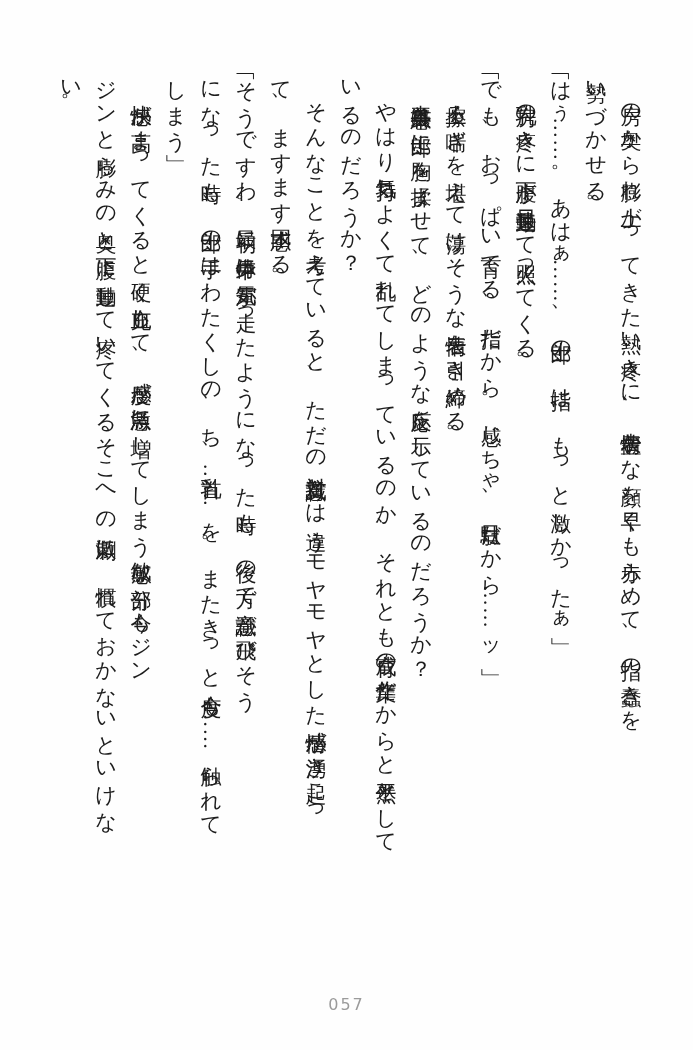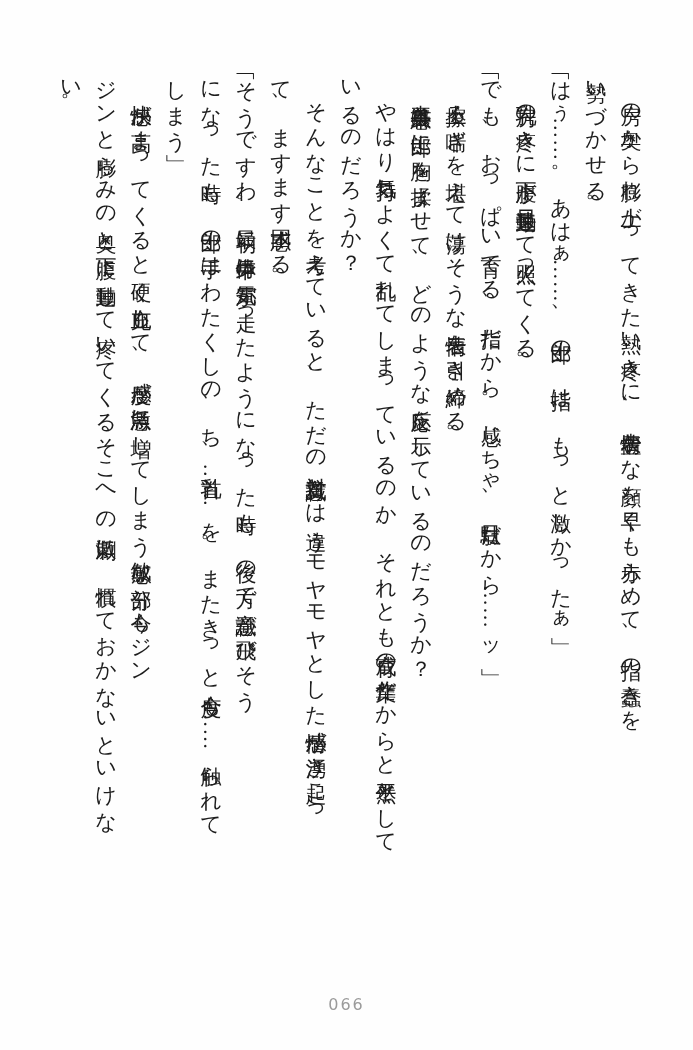--- a/index.html
+++ b/index.html
@@ -65,15 +65,15 @@
       <p class="text-line indent">そんなことを考えていると、ただの対抗意識とは違うモヤモヤとした感情が湧き起こっ</p>
       <p class="text-line">て、ますます困惑する。</p>
       <p class="text-line">「そうですわ。最初に身体中に電気が走ったようになった時も、後の方で意識が飛びそう</p>
       <p class="text-line">になった時も、士郎の手はわたくしの、ち、乳首……を。またきっと今度も……触られて</p>
       <p class="text-line">しまう」</p>
       <p class="text-line indent">快感が高まってくると硬く充血して、感度が急激に増してしまう敏感な部分。今もジン</p>
       <p class="text-line">ジンと膨らみの奥と下腹に連動して疼いてくるそこへの刺激に、慣れておかないといけな</p>
       <p class="text-line">い。</p>
     </div>
 
-  <div class="page-number">066</div>
+  <div class="page-number">057</div>
 
 </div>
 
 </body></html>

